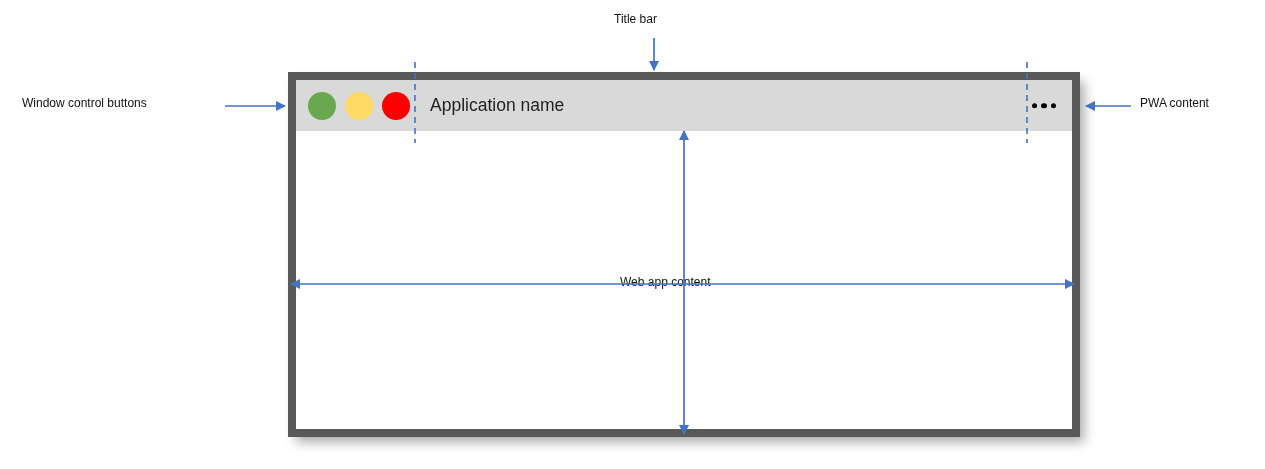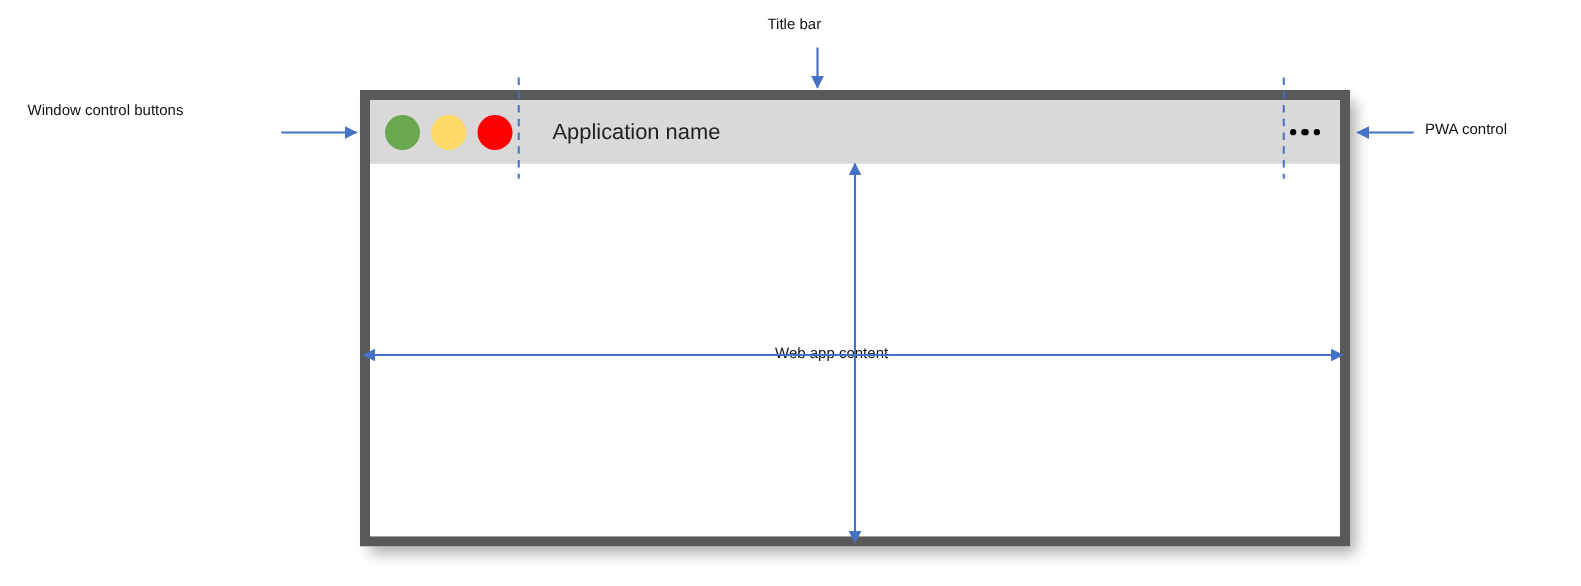--- a/index.html
+++ b/index.html
@@ -54,21 +54,21 @@
     width: 28px;
     height: 28px;
     border-radius: 50%;
     display: block;
   }
   .dot-green  { background: #6aa84f; }
   .dot-yellow { background: #ffd966; }
   .dot-red    { background: #fe0000; }
 
   #app-title {
-    margin-left: 32px;
+    margin-left: 20px;
     font-size: 17.5px;
     color: #1f1f1f;
     white-space: nowrap;
   }
   #pwa-buttons {
     position: absolute;
     right: 16px;
     top: 50%;
     transform: translateY(-50%);
     display: flex;
@@ -92,21 +92,21 @@
     position: absolute;
     left: 0;
     top: 0;
     width: 1265px;
     height: 469px;
     pointer-events: none;
   }
 
   
   #label-title-bar      { left: 614px;  top: 12px; }
-  #label-window-ctrl    { left: 22px;   top: 81px; }
+  #label-window-ctrl    { left: 22px;   top: 96px; }
   #label-pwa            { left: 1140px; top: 96px; }
   #label-web-content    { left: 613px;  top: 275px; background:#ffffff; padding:0 7px; }
 </style>
 </head>
 <body>
 
 <div id="app-window" style="border-color: rgb(89, 89, 89);">
 
   <div id="title-bar" style="background: rgb(217, 217, 217);">
 
@@ -125,21 +125,21 @@
     </div>
   </div>
 
   <div id="web-content" style="background: rgb(255, 255, 255);"></div>
 </div>
 
 <div class="anno-label" id="label-title-bar">Title bar</div>
 
 <div class="anno-label" id="label-window-ctrl">Window control buttons</div>
 
-<div class="anno-label" id="label-pwa">PWA control</div>
+<div class="anno-label" id="label-pwa">PWA content</div>
 
 <div class="anno-label" id="label-web-content">Web app content</div>
 
 <svg id="overlay" viewBox="0 0 1265 469" xmlns="http://www.w3.org/2000/svg">
   <defs>
     <marker id="arrow-down" viewBox="0 0 10 10" refX="5" refY="9" markerWidth="6" markerHeight="6" orient="auto-start-reverse">
       <path d="M 0 0 L 10 0 L 5 10 z" fill="#4472c4"></path>
     </marker>
     <marker id="arrow-end" viewBox="0 0 10 10" refX="9" refY="5" markerWidth="6" markerHeight="6" orient="auto">
       <path d="M 0 0 L 10 5 L 0 10 z" fill="#4472c4"></path>

